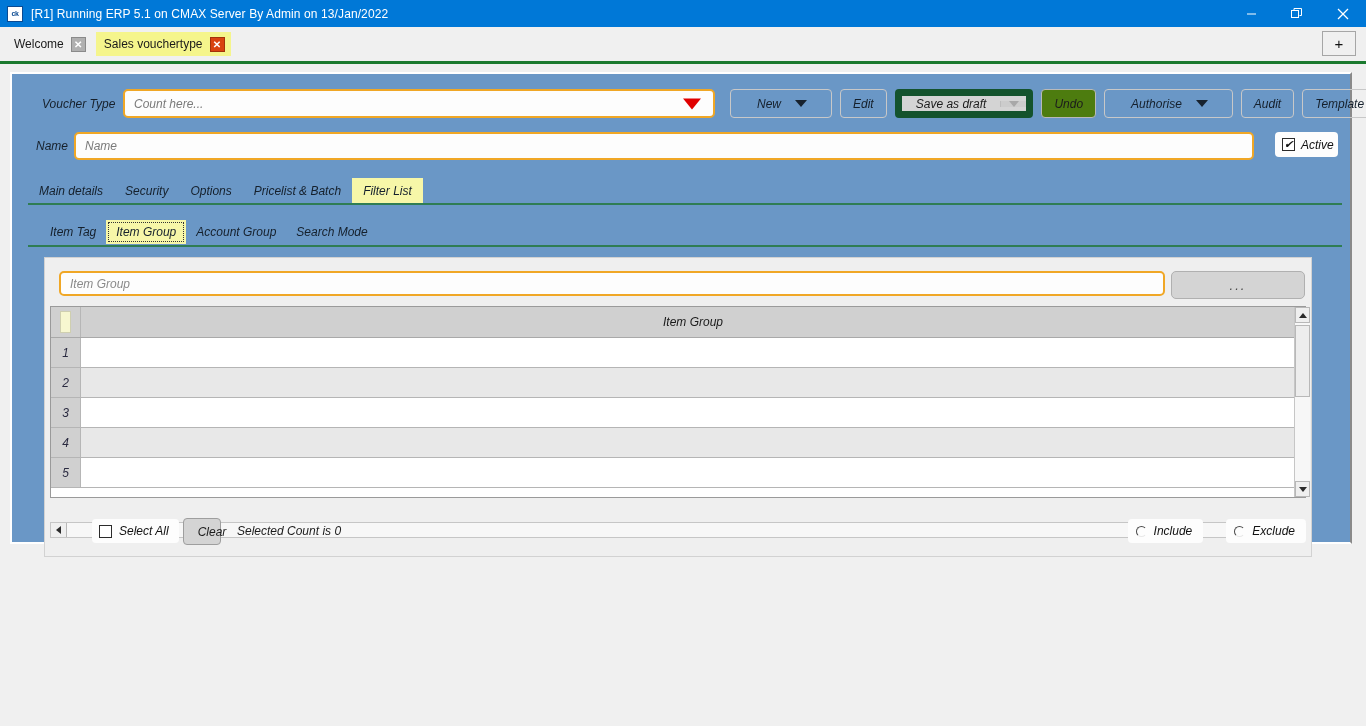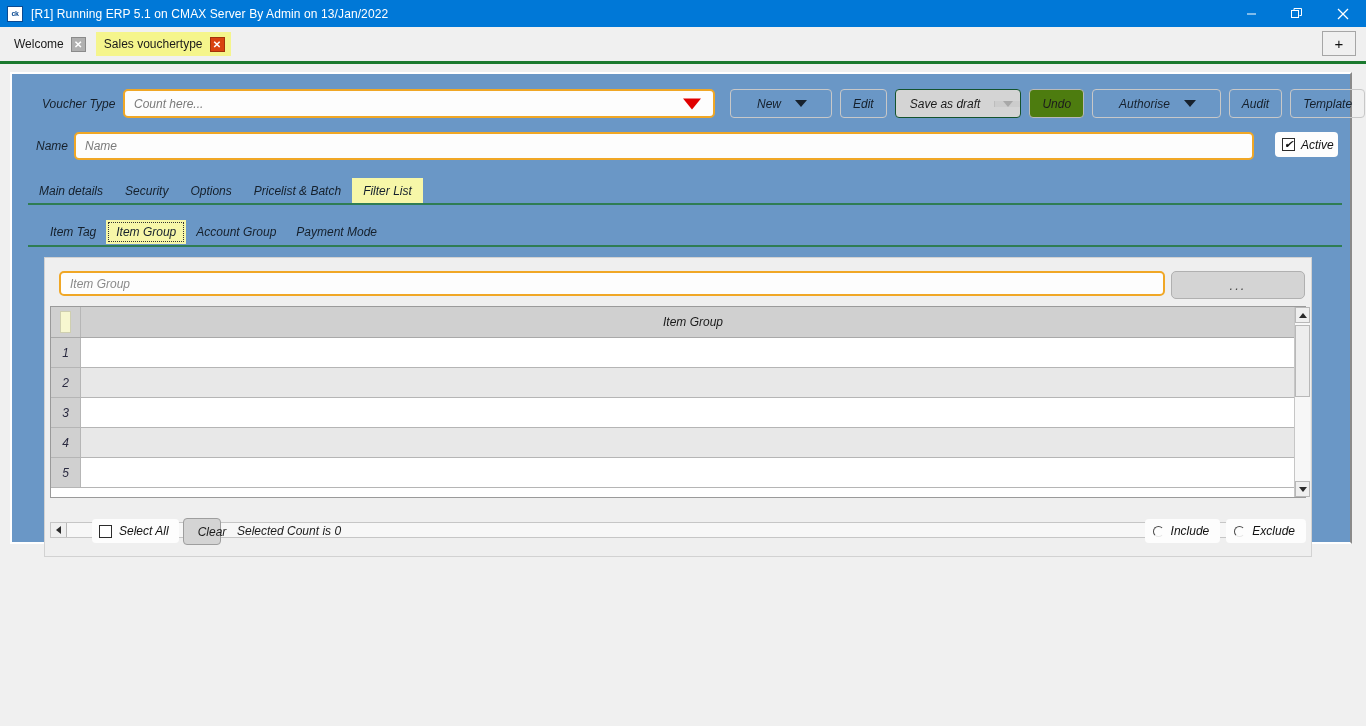--- a/index.html
+++ b/index.html
@@ -116,21 +116,21 @@
     width: 0; height: 0;
     border-left: 6px solid transparent; border-right: 6px solid transparent;
     border-top: 7px solid #17222e;
   }
   .caret-gray {
     width: 0; height: 0;
     border-left: 5px solid transparent; border-right: 5px solid transparent;
     border-top: 6px solid #a8a8a8;
   }
   .tb-btn.filled {
-    background: #d4d4d4; border: 1px solid #14532d; color: #1c1c1c; padding: 0;
+    background: #d4d4d4; border: 7px solid #14532d; color: #1c1c1c; padding: 0;
   }
   .tb-btn.filled .seg-label { padding: 0 14px; }
   .tb-btn.filled .seg-arrow {
     border-left: 1px solid #bdbdbd; background: #cccccc;
     width: 26px; justify-content: center; padding: 0;
   }
   .tb-btn.undo { background: #4d7c0f; border: 1px solid #b9b9b9; color: #1c1c1c; text-align: center; }
 
   
   .maintabs {
@@ -248,21 +248,21 @@
   .selall .lbl-inline { font-size: 12px; color: #111; margin-left: 7px; }
   .clear-btn {
     position: absolute; left: 113px; top: 0px; width: 38px; height: 27px;
     background: #d4d4d4; border: 1px solid #9e9e9e; border-radius: 4px;
     display: flex; align-items: center; justify-content: center;
     font-size: 12px; color: #1c1c1c; padding-left: 20px;
   }
   .sel-count {
     position: absolute; left: 167px; top: 6px; font-size: 12px; color: #1c1c1c;
   }
-  .radio-wrap { position: absolute; right: 30px; top: 1px; display: flex; gap: 6px; }
+  .radio-wrap { position: absolute; right: 30px; top: 1px; display: flex; gap: 23px; }
   .radio-pill {
     height: 24px; background: #fdfdfd; border-radius: 4px;
     display: flex; align-items: center; padding: 0 11px 0 8px;
   }
   .radio-dot {
     width: 11px; height: 11px; border: 1px solid #4a4a4a; border-radius: 50%;
     border-right-color: #fdfdfd; border-bottom-color: #e8e8e8;
   }
   .radio-pill .lbl-inline { font-size: 12px; color: #111; margin-left: 7px; }
 </style>
@@ -358,21 +358,21 @@
       <div class="mtab">Options</div>
       <div class="mtab">Pricelist &amp; Batch</div>
       <div class="mtab active">Filter List</div>
     </div>
     <div class="green-rule"></div>
 
     <div class="subtabs">
       <div class="stab">Item Tag</div>
       <div class="stab active">Item Group</div>
       <div class="stab">Account Group</div>
-      <div class="stab">Payment Mode</div>
+      <div class="stab">Search Mode</div>
     </div>
     <div class="green-rule2"></div>
 
     <div class="panel">
 
       <div class="panel-search">
         <span>Item Group</span>
       </div>
       <div class="browse-btn">...</div>
 

